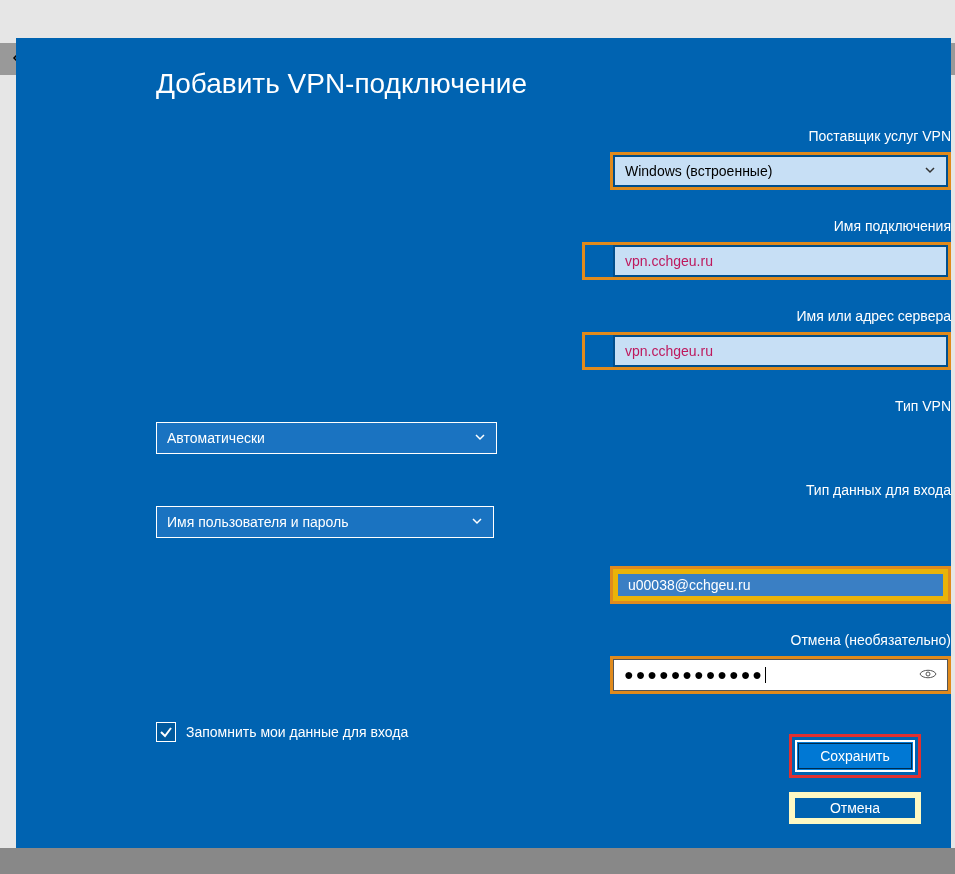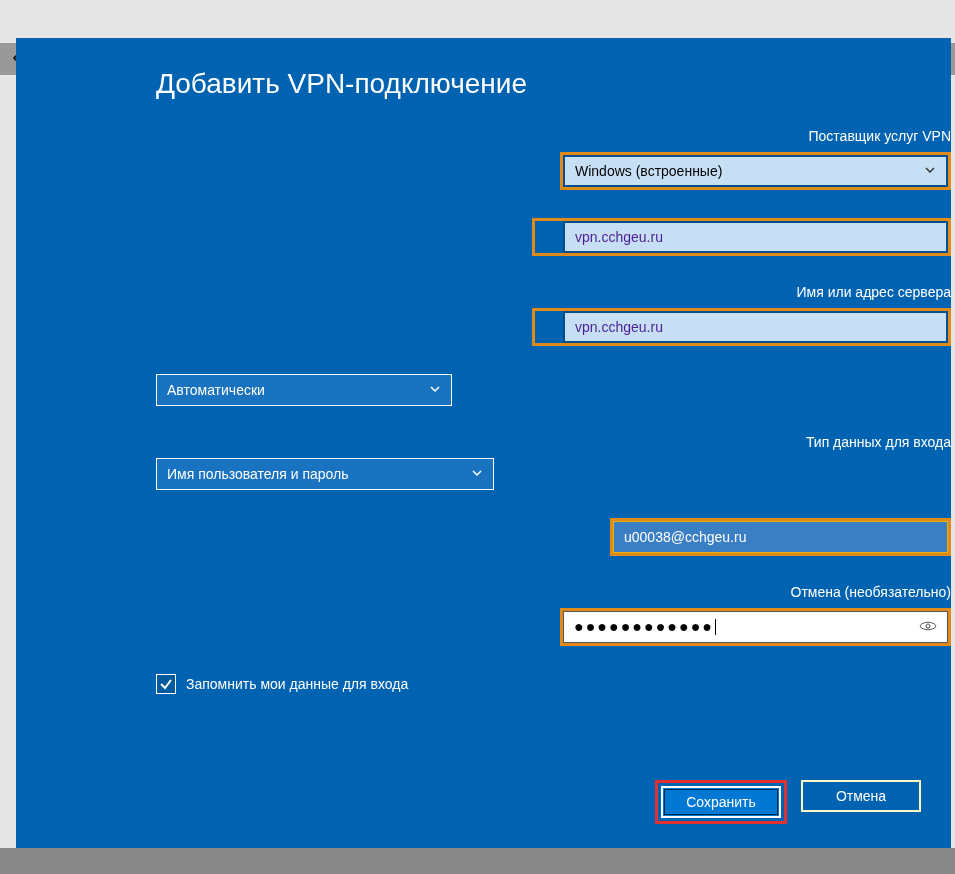--- a/index.html
+++ b/index.html
@@ -30,39 +30,39 @@
   }
 
   .modal h1 { font-weight: 300; font-size: 28px; margin-bottom: 28px; }
 
   .field-group { margin-bottom: 28px; text-align: right; }
   .field-label { font-size: 14px; margin-bottom: 8px; display:block; }
 
   .hl-wrap { display:inline-block; border: 3px solid #e08a1c; padding:0; }
 
   .select-box, .text-input, .pass-input {
-    width: 385px; height: 32px; border: 1px solid #fff;
+    width: 335px; height: 32px; border: 1px solid #fff;
     font-size: 14px; padding: 0 10px; display:flex; align-items:center;
     position: relative;
   }
   .select-box { background: #1a73c1; color:#fff; }
   .select-box .chev { position:absolute; right:10px; top:50%; transform:translateY(-50%); }
   .select-box.light { background: #c7dff5; color:#000; border:2px solid #004e8c;}
-  .text-input { background: #c7dff5; color:#4c1d95; border:2px solid #004e8c;margin-left:28px; }
-  .username-input { background: #3a7fc4; color:#fff; border:1px solid #eab308; width:335px; height:32px; font-size:14px; padding:0 10px; display:flex; align-items:center;}
+  .text-input { background: #c7dff5; color:#be185d; border:2px solid #004e8c;margin-left:28px; }
+  .username-input { background: #3a7fc4; color:#fff; border:5px solid #eab308; width:335px; height:32px; font-size:14px; padding:0 10px; display:flex; align-items:center;}
   .pass-input { background: #fff; color:#000; border:1px solid #555; }
   .pass-input .eye { position:absolute; right:10px; top:50%; transform:translateY(-50%); }
   .pass-dots { letter-spacing: 2px; font-size: 16px;}
   .pass-cursor { display:inline-block; width:1px; height:16px; background:#000; vertical-align:middle; margin-left:1px;}
 
   .checkbox-row { display:flex; align-items:center; gap:10px; font-size:14px; }
   .checkbox { width:20px; height:20px; background:#005a9e; border:1px solid #fff; display:flex; align-items:center; justify-content:center; color:#fff;}
 
-  .button-row { position:absolute; bottom:24px; right:30px; display:flex; gap:14px; }
-  .btn { height:32px; min-width:120px; border:2px solid #fef9c3; display:flex; align-items:center; justify-content:center; font-size:14px; padding:0 18px; }
+  .button-row { position:absolute; bottom:24px; right:30px; display:flex; gap:14px;flex-direction:column; }
+  .btn { height:32px; min-width:120px; border:6px solid #fef9c3; display:flex; align-items:center; justify-content:center; font-size:14px; padding:0 18px; }
   .btn-primary-wrap { border:3px solid #e03030; padding:3px; }
   .btn-primary { background:#0078d4; border:2px solid #fff; outline: 1px solid #002b4d; outline-offset: -4px;}
   .btn-secondary { background:transparent; }
 
   .bottom-bar { position:absolute; bottom:0; left:0; right:0; height:26px; background:#888;}
 </style>
 </head>
 <body>
 
 <div class="titlebar">
@@ -101,38 +101,40 @@
       <div class="select-box light">
         <span>Windows (встроенные)</span>
         <span class="chev"><svg width="12" height="12" viewBox="0 0 12 12">
               <path d="M2 4 L6 8 L10 4" stroke="#333" stroke-width="1.5" fill="none"></path>
             </svg></span>
       </div>
     </div>
   </div>
 
   <div class="field-group">
+    <span class="field-label">Имя подключения</span>
     <div class="hl-wrap">
       <div class="text-input">
         <span>vpn.cchgeu.ru</span>
       </div>
     </div>
   </div>
 
   <div class="field-group">
     <span class="field-label">Имя или адрес сервера</span>
     <div class="hl-wrap">
       <div class="text-input">
         <span>vpn.cchgeu.ru</span>
       </div>
     </div>
   </div>
 
   <div class="field-group">
-    <div class="select-box" style="width:296px;">
+    <span class="field-label">Тип VPN</span>
+    <div class="select-box" style="width:341px;">
       <span>Автоматически</span>
       <span class="chev"><svg width="12" height="12" viewBox="0 0 12 12">
             <path d="M2 4 L6 8 L10 4" stroke="#fff" stroke-width="1.5" fill="none"></path>
           </svg></span>
     </div>
   </div>
 
   <div class="field-group">
     <span class="field-label">Тип данных для входа</span>
     <div class="select-box" style="width:338px;">

